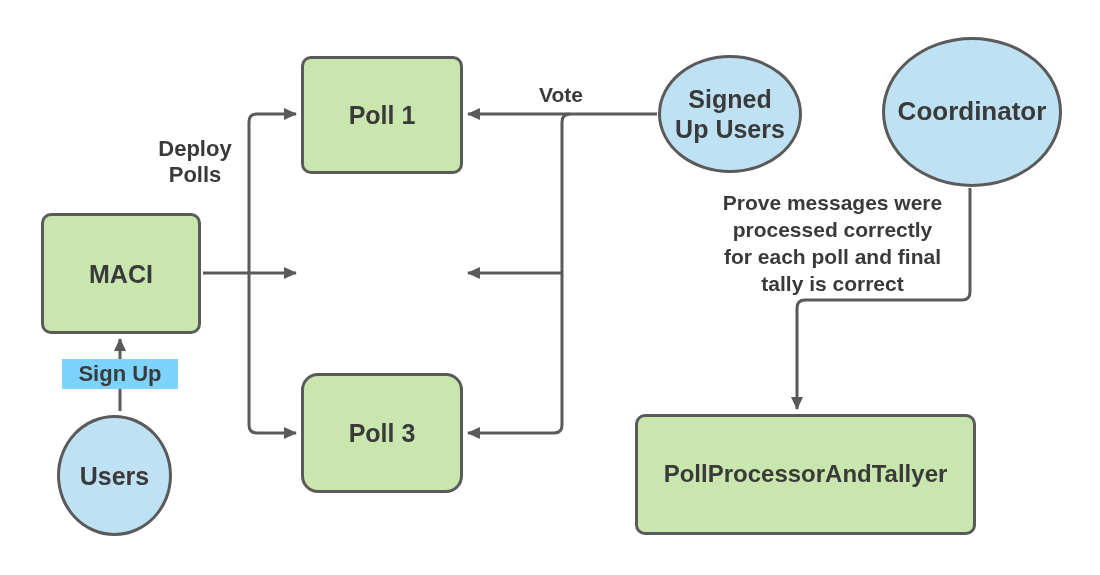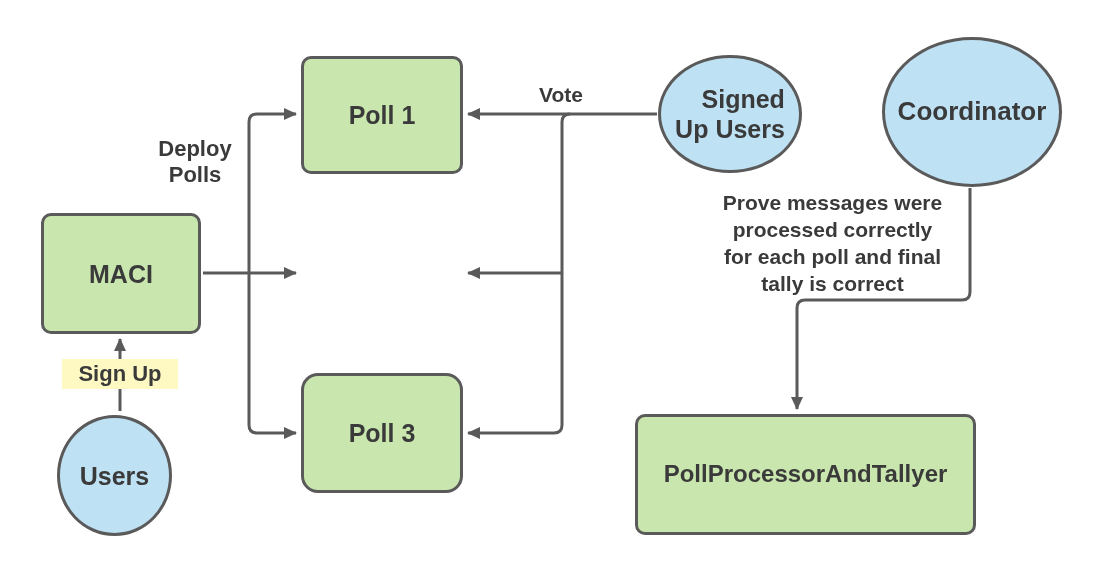--- a/index.html
+++ b/index.html
@@ -42,21 +42,20 @@
     line-height: 1.2;
   }
   .node.rect {
     background: var(--green, #c8e6ad);
     border-radius: 10px;
     font-size: 25px;
   }
   .node.ellipse {
     background: var(--blue, #bfe1f4);
     border-radius: 50%;
-    text-align: right;
   }
   .edge-label {
     position: absolute;
     text-align: center;
     color: var(--text, #3a3a3a);
     font-weight: bold;
     white-space: pre-line;
   }
 </style>
 </head>
@@ -103,21 +102,21 @@
   </div>
 
   <div class="node ellipse" style="left:882px; top:37px; width:180px; height:150px; font-size:26px;">
     <span>Coordinator</span>
   </div>
 
   <div class="node rect" style="left:635px; top:414px; width:341px; height:121px; font-size:24px;">
     <span>PollProcessorAndTallyer</span>
   </div>
 
-  <div class="edge-label" style="left:62px; top:359px; width:116px; font-size:22px; background:#fef9c3; padding:2px 0;">Sign Up</div>
+  <div class="edge-label" style="left:62px; top:359px; width:116px; font-size:22px; background:#7dd3fc; padding:2px 0;">Sign Up</div>
 
   <div class="edge-label" style="left:140px; top:136px; width:110px; font-size:22px; line-height:26px;">Deploy
 Polls</div>
 
   <div class="edge-label" style="left:521px; top:83px; width:80px; font-size:21px;">Vote</div>
 
   <div class="edge-label" style="left:700px; top:189px; width:265px; font-size:21px; line-height:27px;">Prove messages were
 processed correctly
 for each poll and final
 tally is correct</div>

